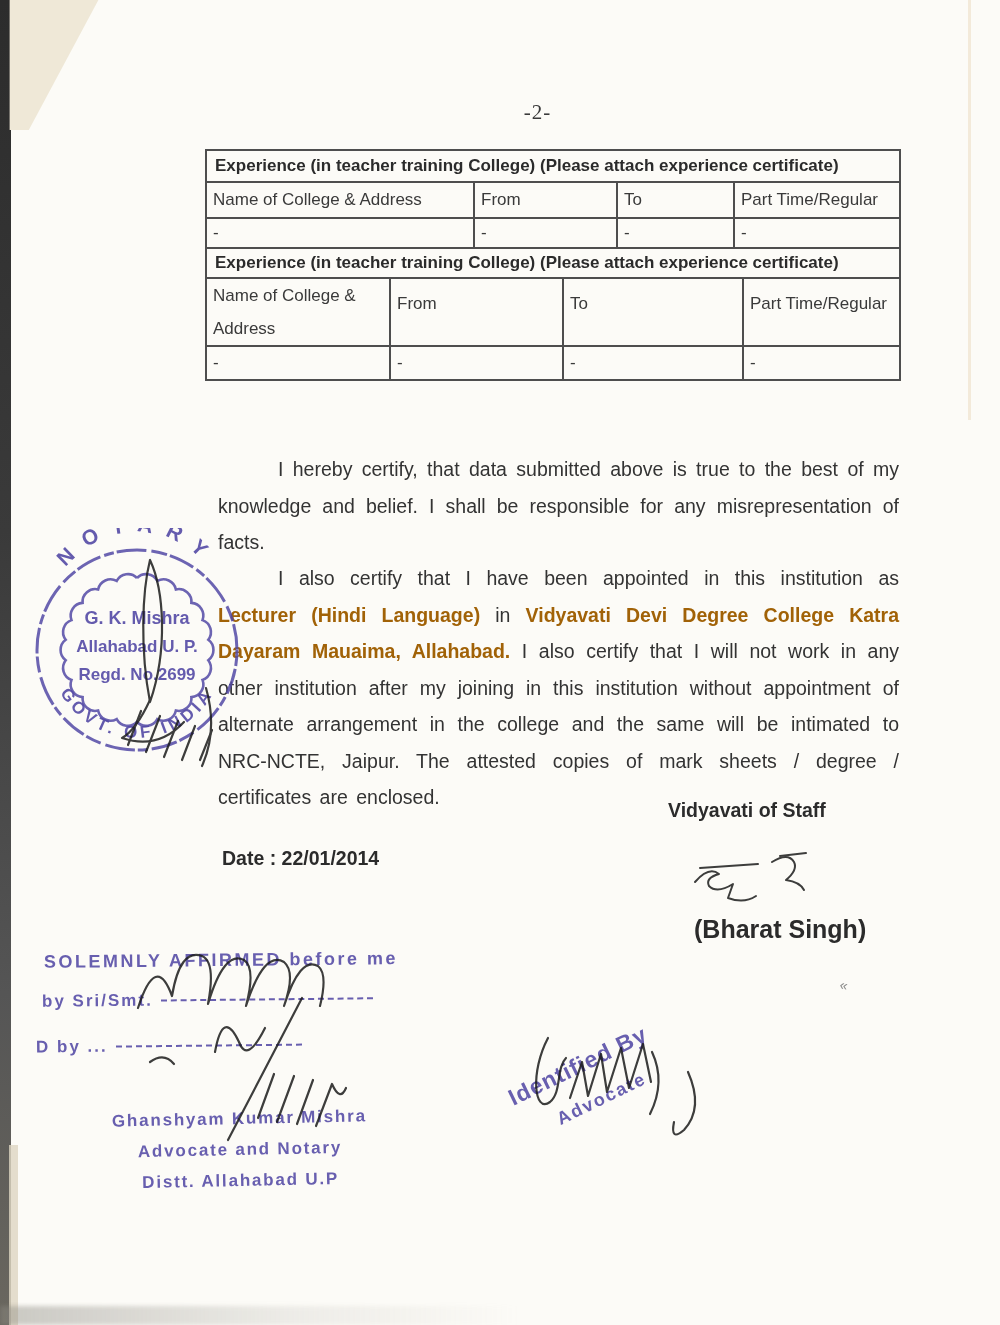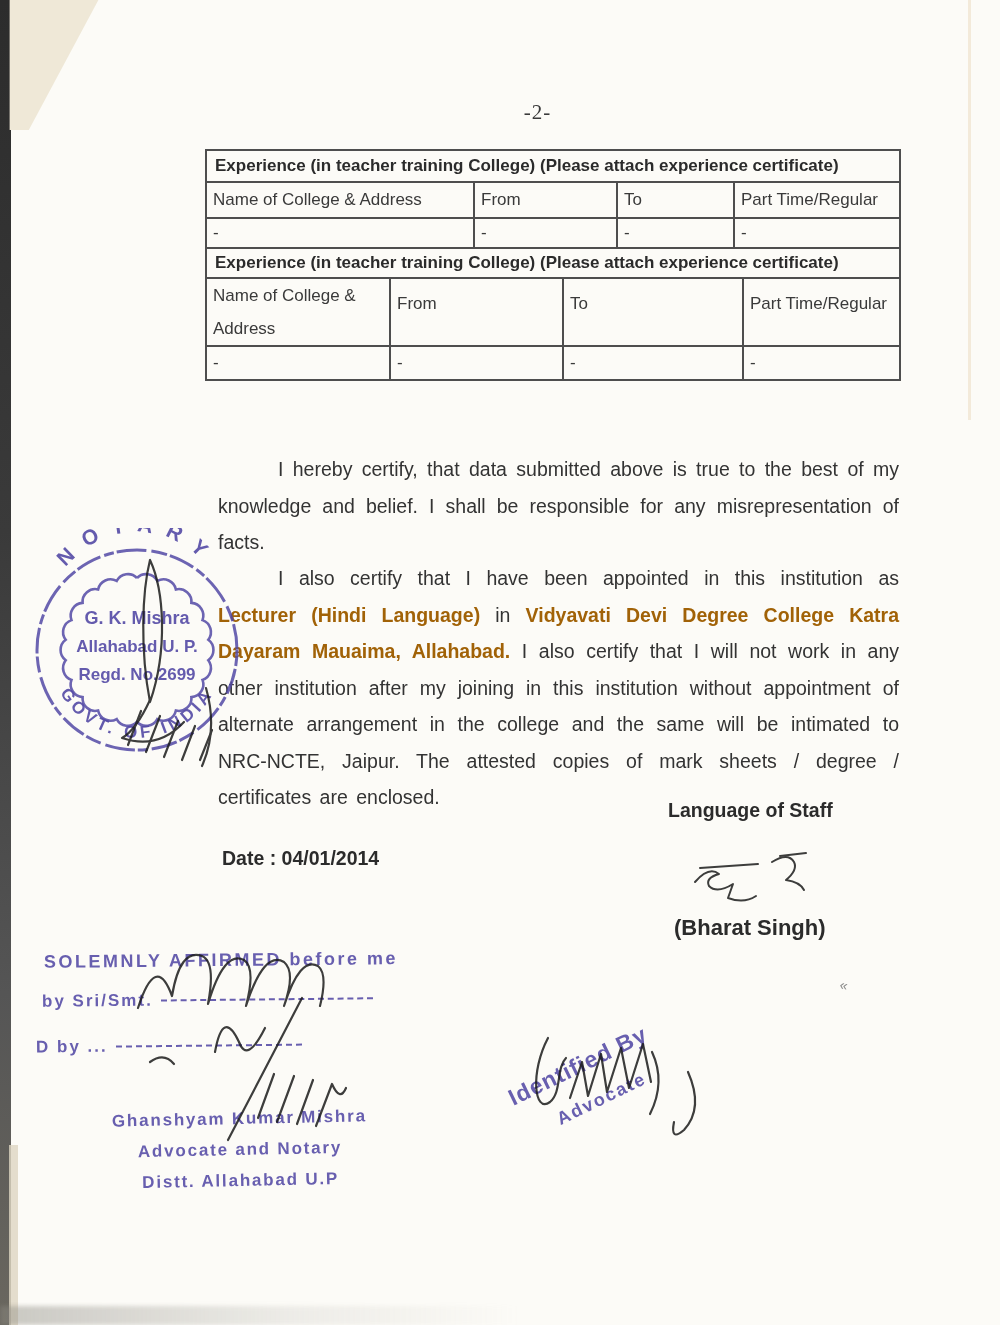--- a/index.html
+++ b/index.html
@@ -57,21 +57,21 @@
     font-size:19.5px;line-height:36.5px;color:#333;
     text-align:justify;text-align-last:left;word-spacing:3px;margin-top:45px;
   }
   .para .indent{display:inline-block;width:60px;}
   #para1{top:406px;}
   #para2{top:515px;}
   #para2 b, .bold{color:#a16207;}
   
   .sig-label{position:absolute;left:668px;top:799px;font-size:19.5px;font-weight:bold;color:#2b2b2b;}
   .date-line{position:absolute;left:222px;top:847px;font-size:19.5px;font-weight:bold;color:#2b2b2b;}
-  .sig-name{position:absolute;left:674px;top:915px;font-size:22px;font-weight:bold;color:#2b2b2b;}
+  .sig-name{position:absolute;left:694px;top:915px;font-size:25px;font-weight:bold;color:#2b2b2b;}
   
   .stamp{color:#544aa6;opacity:.88;}
   .affirm1{position:absolute;left:44px;top:950px;font-size:18px;font-weight:bold;letter-spacing:2.5px;transform:rotate(-.6deg);white-space:nowrap;}
   .affirm2{position:absolute;left:42px;top:990px;font-size:17px;font-weight:bold;letter-spacing:2px;transform:rotate(-.6deg);white-space:nowrap;}
   .affirm3{position:absolute;left:36px;top:1036px;font-size:17px;font-weight:bold;letter-spacing:2px;transform:rotate(-.6deg);white-space:nowrap;}
   .dash-rule{display:inline-block;vertical-align:4px;border-bottom:2.5px dashed #544aa6;margin-left:8px;}
   .notary-name-stamp{
     position:absolute;left:105px;top:1103px;width:270px;text-align:center;
     font-size:17px;font-weight:bold;letter-spacing:1.8px;line-height:31px;
     transform:rotate(-1.2deg);
@@ -148,22 +148,22 @@
       <td>-</td>
       <td>-</td>
       <td>-</td>
     </tr>
   </tbody>
     </table>
 
   <div class="para" id="para1"><span class="indent"></span><span>I hereby certify, that data submitted above is true to the best of my knowledge and belief. I shall be responsible for any misrepresentation of facts.</span></div>
   <div class="para" id="para2"><span class="indent"></span><span>I also certify that I have been appointed in this institution as </span><b>Lecturer (Hindi Language)</b><span> in </span><b>Vidyavati Devi Degree College Katra Dayaram Mauaima, Allahabad.</b><span> I also certify that I will not work in any other institution after my joining in this institution without appointment of alternate arrangement in the college and the same will be intimated to NRC-NCTE, Jaipur. The attested copies of mark sheets / degree / certificates are enclosed.</span></div>
 
-  <div class="sig-label">Language of Staff</div>
-  <div class="date-line">Date : 04/01/2014</div>
+  <div class="sig-label">Vidyavati of Staff</div>
+  <div class="date-line">Date : 22/01/2014</div>
   <div class="sig-name">(Bharat Singh)</div>
 
   <svg class="seal-svg" width="230" height="244" viewBox="0 0 230 244">
     <g stroke="#544aa6" fill="none" opacity="0.85">
       <circle cx="115" cy="122" r="100" stroke-width="3" stroke-dasharray="16 3 26 4 10 3 30 5"></circle>
       <path id="scallop" stroke-width="2.6" d="M 115.0 50.0 A 12.7 12.7 0 0 1 135.3 52.9 A 12.7 12.7 0 0 1 153.9 61.4 A 12.7 12.7 0 0 1 169.4 74.9 A 12.7 12.7 0 0 1 180.5 92.1 A 12.7 12.7 0 0 1 186.3 111.8 A 12.7 12.7 0 0 1 186.3 132.2 A 12.7 12.7 0 0 1 180.5 151.9 A 12.7 12.7 0 0 1 169.4 169.1 A 12.7 12.7 0 0 1 153.9 182.6 A 12.7 12.7 0 0 1 135.3 191.1 A 12.7 12.7 0 0 1 115.0 194.0 A 12.7 12.7 0 0 1 94.7 191.1 A 12.7 12.7 0 0 1 76.1 182.6 A 12.7 12.7 0 0 1 60.6 169.1 A 12.7 12.7 0 0 1 49.5 151.9 A 12.7 12.7 0 0 1 43.7 132.2 A 12.7 12.7 0 0 1 43.7 111.8 A 12.7 12.7 0 0 1 49.5 92.1 A 12.7 12.7 0 0 1 60.6 74.9 A 12.7 12.7 0 0 1 76.1 61.4 A 12.7 12.7 0 0 1 94.7 52.9 A 12.7 12.7 0 0 1 115.0 50.0"></path>
     </g>
     <defs>
       <path id="arcTop" d="M 27 92 A 88 88 0 0 1 203 92"></path>
       <path id="arcBottom" d="M 31 148 A 88 88 0 0 0 199 148"></path>

